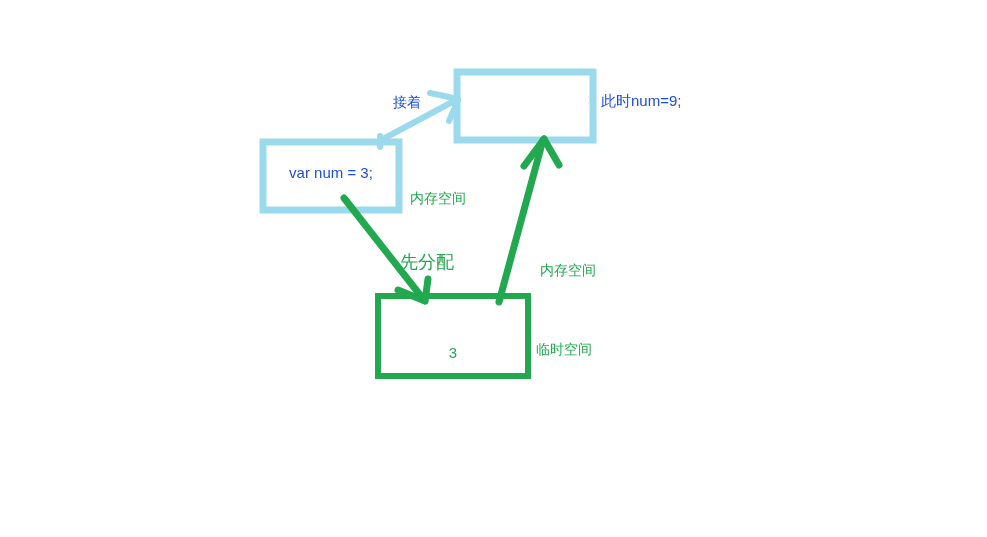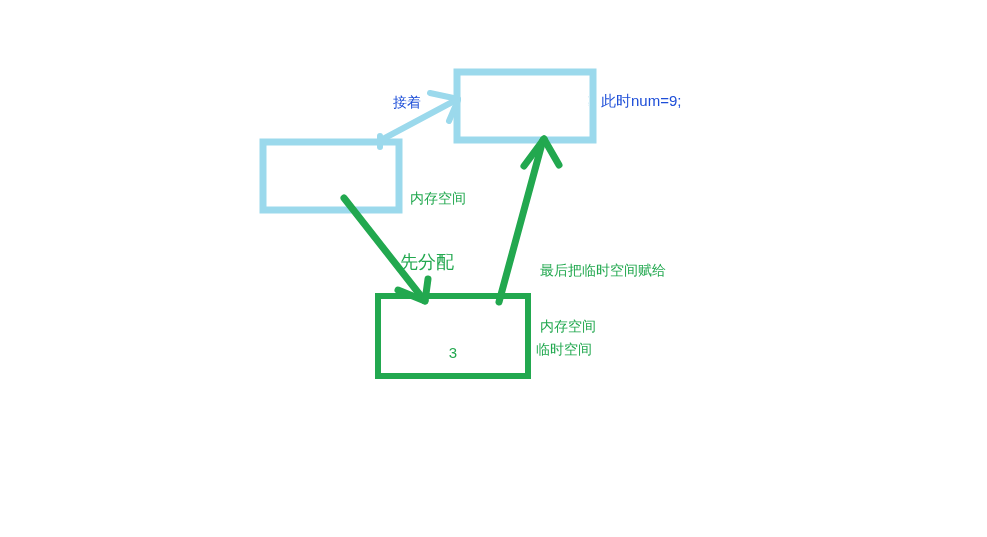--- a/index.html
+++ b/index.html
@@ -67,32 +67,32 @@
 
     <g>
       <path d="M 499 302 L 543 140" stroke="#22A84F" stroke-width="7" fill="none" stroke-linecap="round"></path>
       <path d="M 524 166 L 544 139" stroke="#22A84F" stroke-width="7" fill="none" stroke-linecap="round"></path>
       <path d="M 559 165 L 544 139" stroke="#22A84F" stroke-width="7" fill="none" stroke-linecap="round"></path>
     </g>
 
     <text x="587" y="104" font-family="Liberation Sans, sans-serif" font-size="14" fill="#D6EEF7">;</text>
   </svg>
 
+  <div class="box-text blue-txt" style="left:263px; top:164px; width:136px; font-size:15px;">var num = 3;</div>
 
 
   <div class="box-text green-txt" style="left:378px; top:326px; width:150px; font-size:15px;">3</div>
 
   <div class="lbl blue-txt" style="left:393px; top:93px; font-size:14px;">接着</div>
 
   <div class="lbl blue-txt" style="left:601px; top:91px; font-size:15px;">此时num=9;</div>
 
   <div class="lbl green-txt" style="left:410px; top:171px; font-size:14px;">内存空间</div>
 
   <div class="lbl green-txt" style="left:400px; top:232px; font-size:18px;">先分配</div>
 
   <div class="lbl green-txt" style="left:540px; top:205px; font-size:14px;">
-    <div>最后把临时空间赋给</div>
     <div>内存空间</div>
   </div>
 
   <div class="lbl green-txt" style="left:536px; top:322px; font-size:14px;">临时空间</div>
 
 </div>
 
 </body></html>

